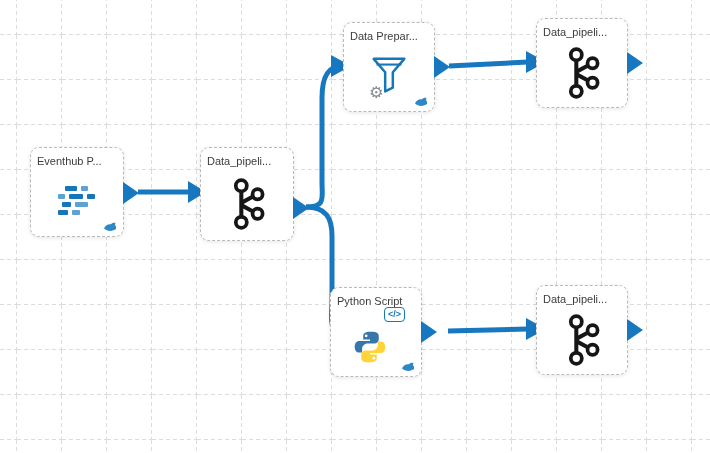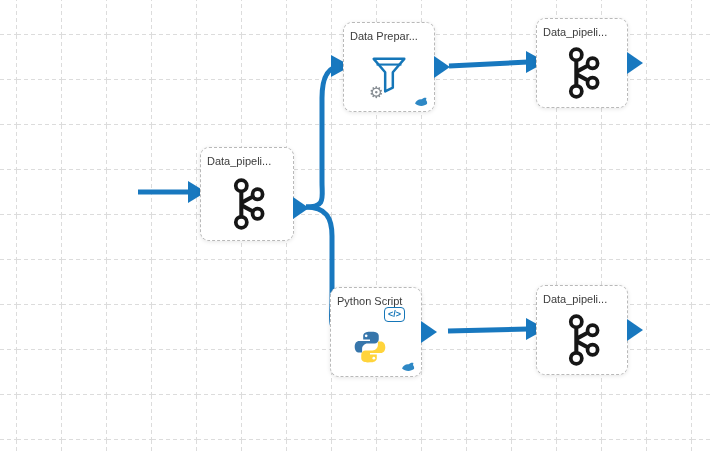--- a/index.html
+++ b/index.html
@@ -102,20 +102,44 @@
     </g>
     <g fill="#1878bf">
       <polygon points="188,181 206,192 188,203"></polygon>
       <polygon points="331,55 351,66 331,77"></polygon>
       <polygon points="330,320 350,331 330,342"></polygon>
       <polygon points="526,51 546,62 526,73"></polygon>
       <polygon points="526,318 546,329 526,340"></polygon>
     </g>
   </svg>
 
+  <div class="node" id="node-eventhub">
+    <div class="node-label">Eventhub P...</div>
+    <div class="node-icon">
+      <svg viewBox="0 0 40 34" width="40" height="34">
+        <g>
+          <rect x="8" y="1" width="12" height="5" rx="1" fill="#1576b8"></rect>
+          <rect x="24" y="1" width="7" height="5" rx="1" fill="#5ba3d0"></rect>
+          <rect x="1" y="9" width="7" height="5" rx="1" fill="#5ba3d0"></rect>
+          <rect x="12" y="9" width="14" height="5" rx="1" fill="#1576b8"></rect>
+          <rect x="30" y="9" width="8" height="5" rx="1" fill="#1576b8"></rect>
+          <rect x="5" y="17" width="9" height="5" rx="1" fill="#1576b8"></rect>
+          <rect x="18" y="17" width="13" height="5" rx="1" fill="#5ba3d0"></rect>
+          <rect x="1" y="25" width="10" height="5" rx="1" fill="#1576b8"></rect>
+          <rect x="15" y="25" width="8" height="5" rx="1" fill="#5ba3d0"></rect>
+        </g>
+      </svg>
+      <span class="brand-badge">
+        <svg viewBox="0 0 16 13" width="15" height="12">
+          <path d="M1 8.2C2 5 5 3.2 8.2 3.6c1.4-1.5 3.3-2 5.2-1.5-.5.9-.6 1.8-.3 2.7 1 1.2 1.3 2.6.8 4-3.4 2.8-9.6 2.6-12.9-.6z" fill="#2e88c5"></path>
+        </svg>
+      </span>
+    </div>
+    <div class="port" style="top:34px"></div>
+  </div>
 
   <div class="node" id="node-kafka-center">
     <div class="node-label">Data_pipeli...</div>
     <div class="node-icon">
       <svg viewBox="0 0 48 64" width="40" height="52">
         <g stroke="#161616" stroke-width="5" fill="none">
           <line x1="17" y1="15" x2="17" y2="49"></line>
           <line x1="18" y1="30" x2="32" y2="22.5"></line>
           <line x1="18" y1="34" x2="32" y2="41.5"></line>
         </g>

